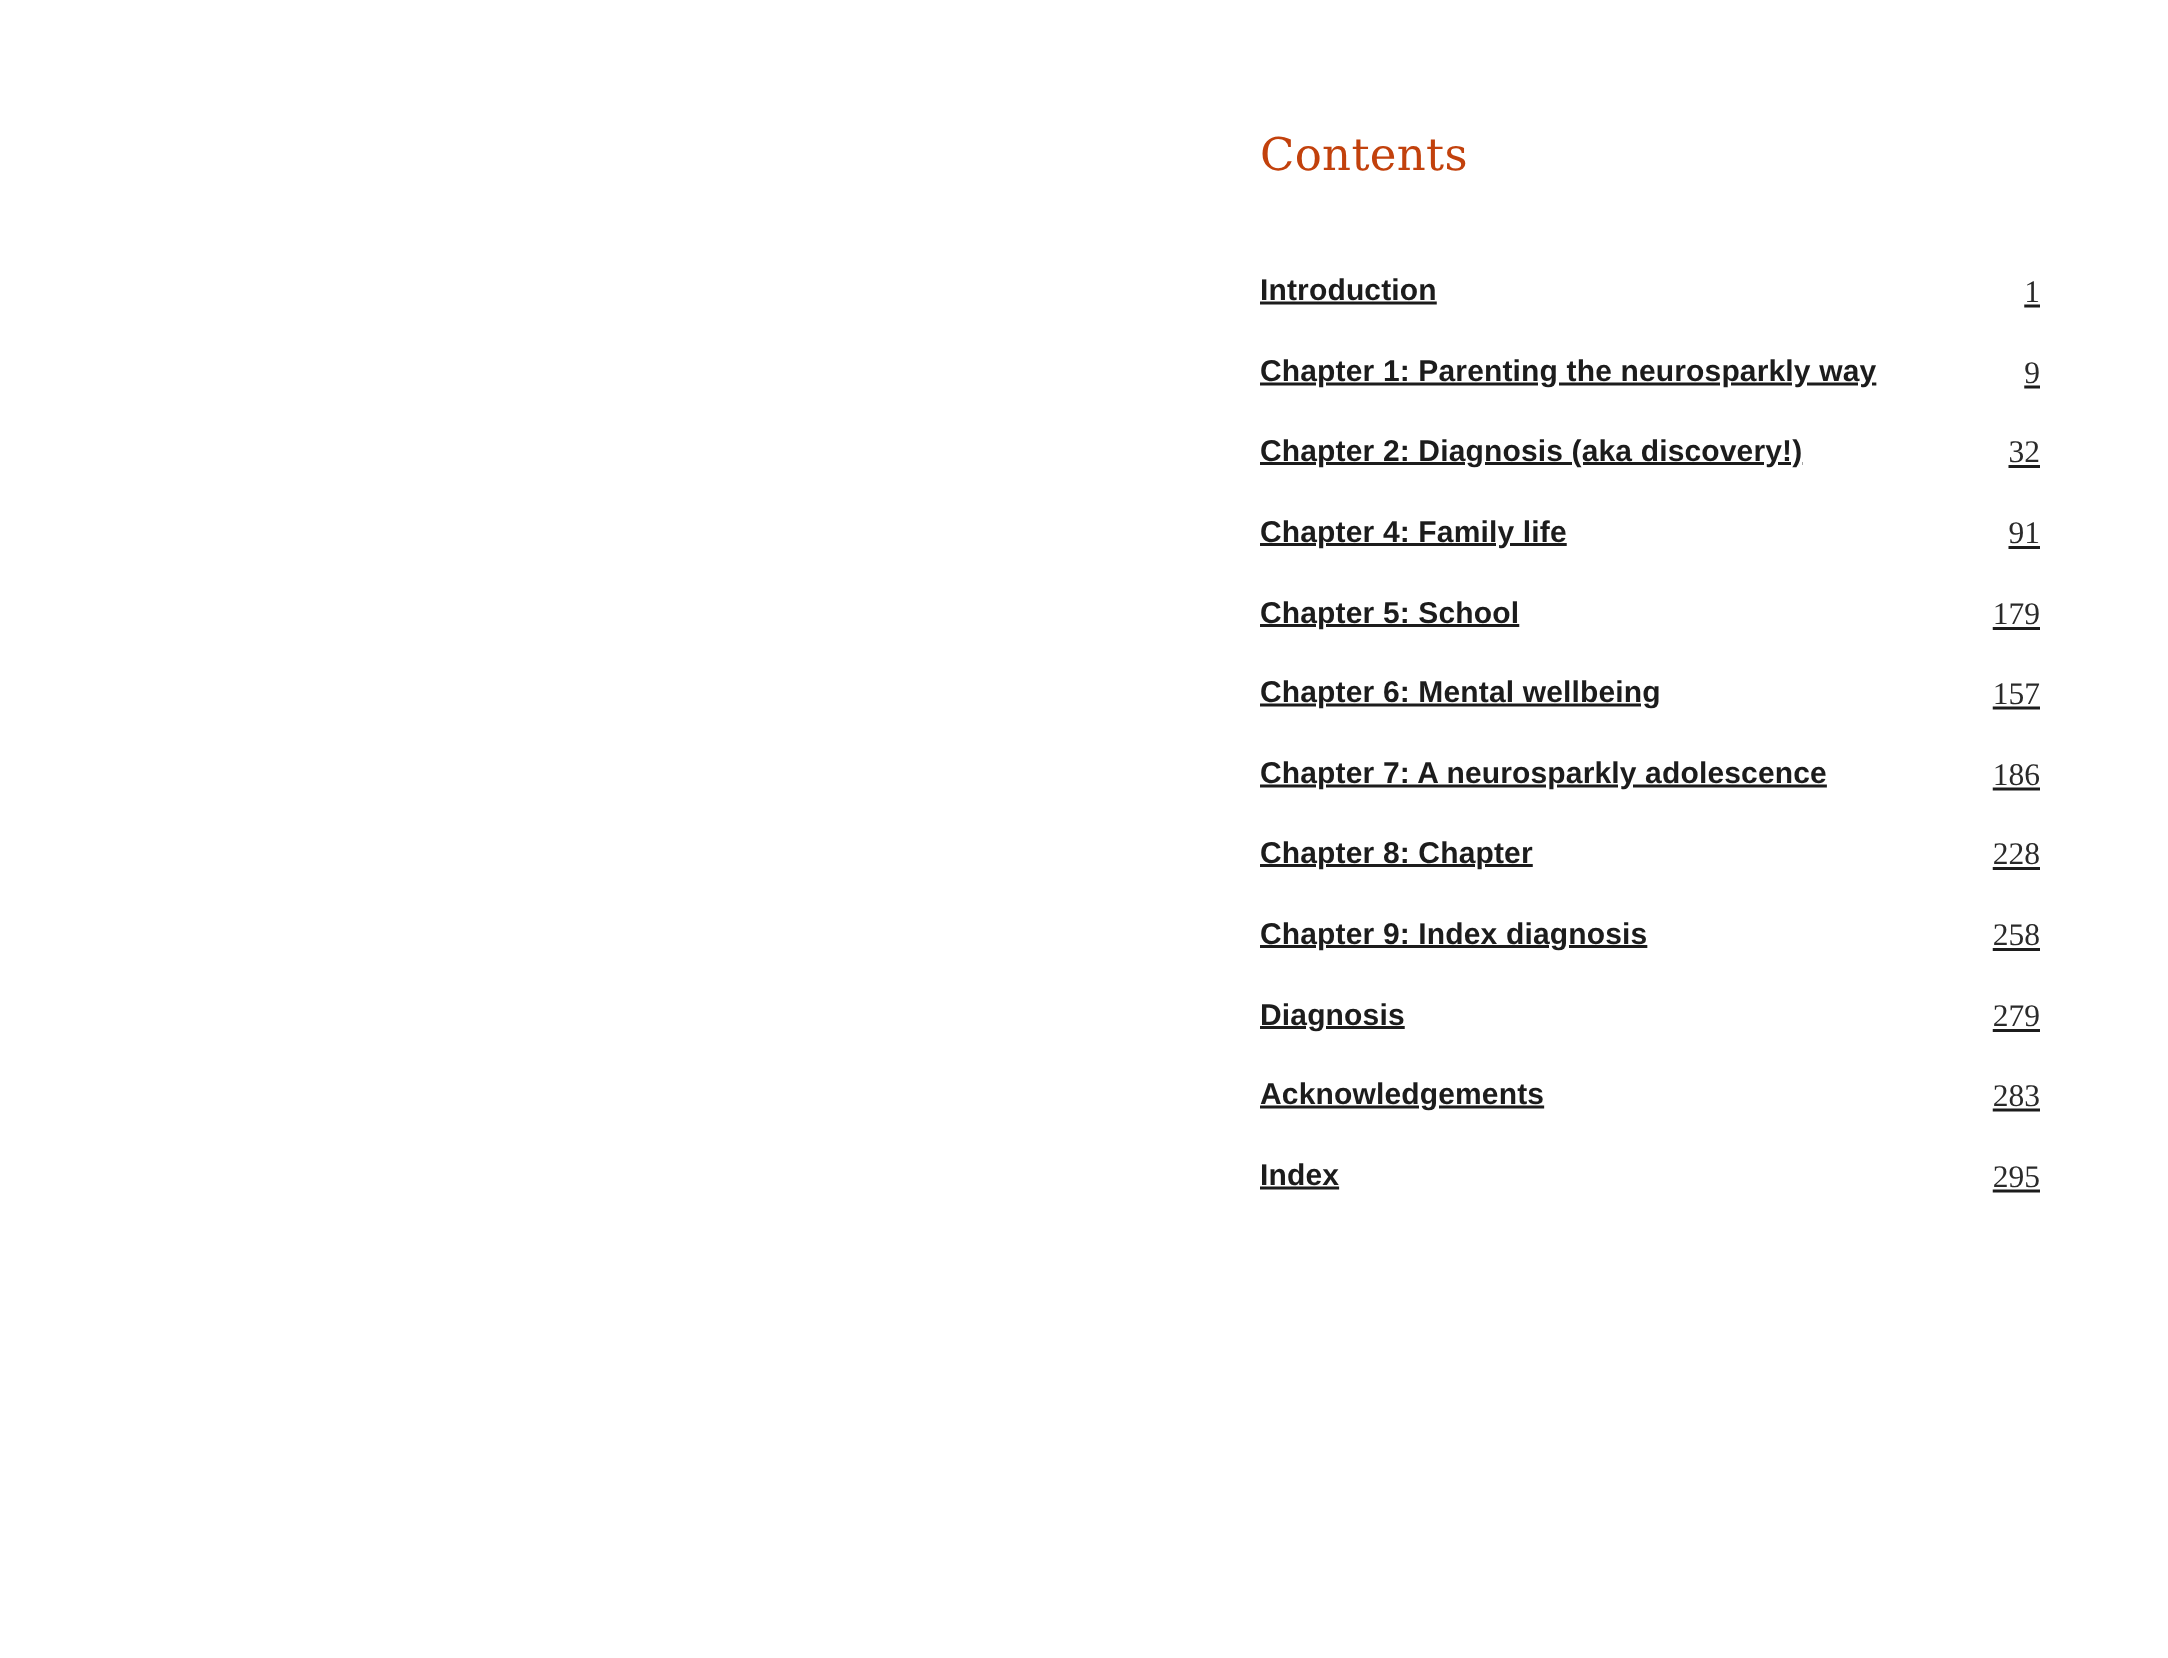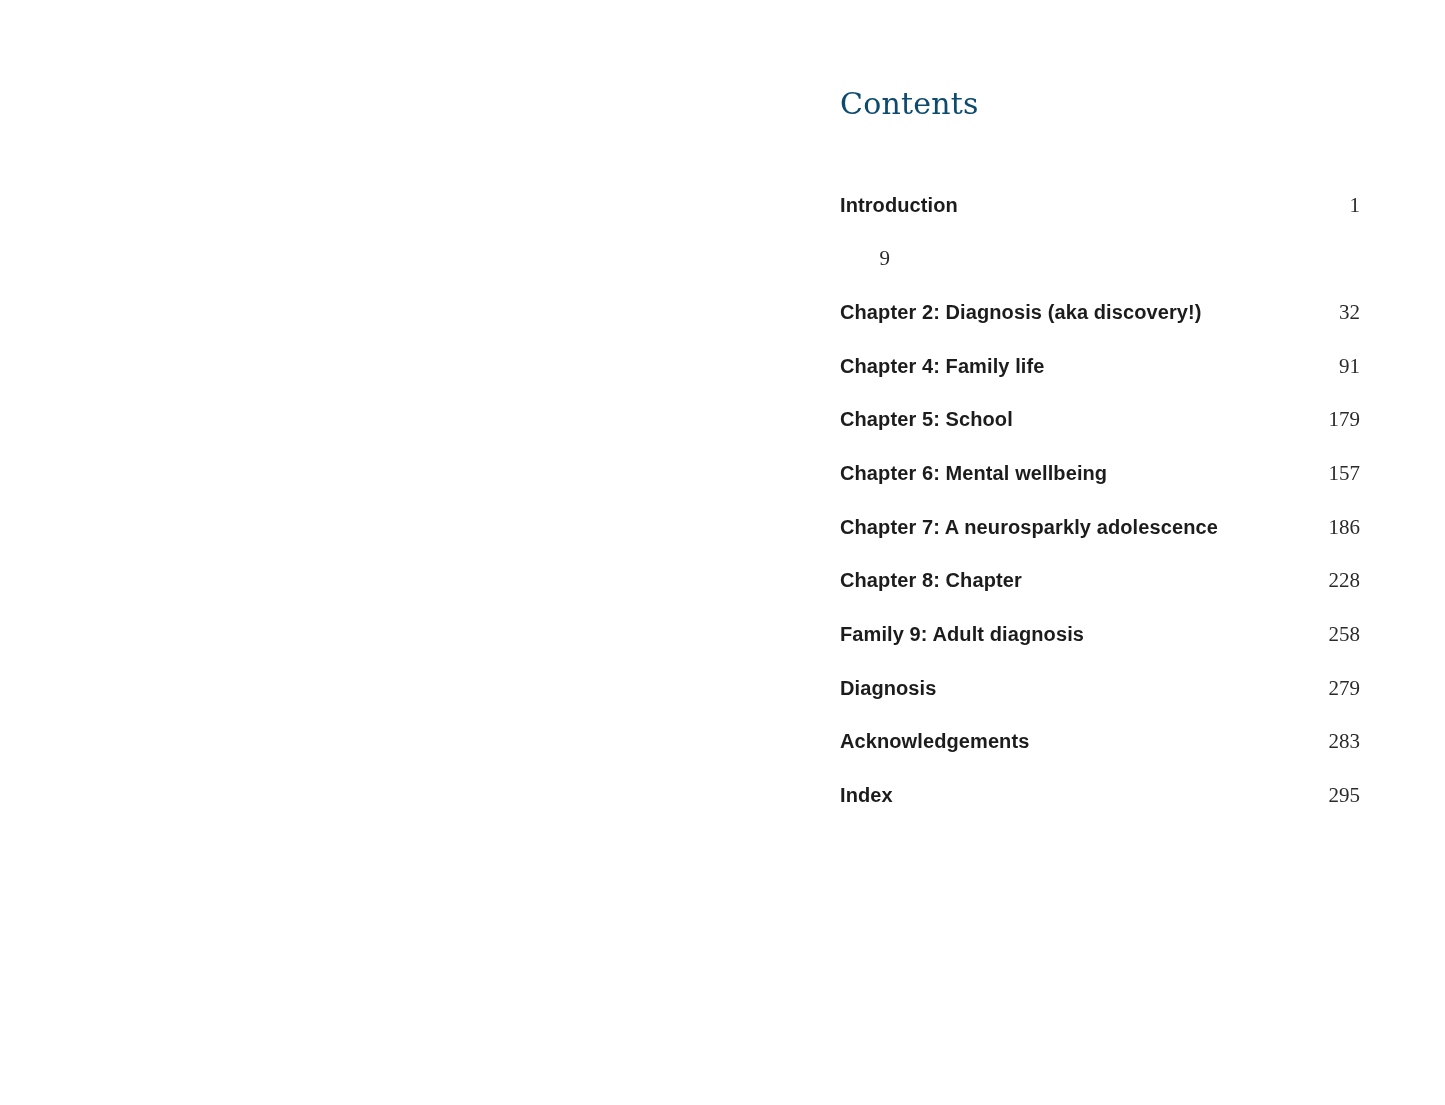--- a/index.html
+++ b/index.html
@@ -33,37 +33,38 @@
     }
     .toc-title {
       position: absolute;
       left: 118px;
       top: 86px;
       margin: 0;
       font-family: "DejaVu Serif", "Liberation Serif", serif;
       font-weight: normal;
       font-size: 30px;
       letter-spacing: 0.2px;
-      color: #0c4a6e;
+      color: #c2410c;
     }
     .toc-list {
       position: absolute;
       left: 118px;
       top: 178px;
       width: 520px;
       margin: 0;
       padding: 0;
       list-style: none;
     }
     .toc-entry {
       height: 53.65px;
       display: flex;
       justify-content: space-between;
-      align-items: center;
+      align-items: flex-start;
       cursor: pointer;
+      text-decoration: underline;
     }
     .toc-label {
       font-family: "Liberation Sans", "DejaVu Sans", sans-serif;
       font-size: 20px;
       font-weight: 600;
       line-height: 32px;
       color: #1c1c1c;
       letter-spacing: 0.1px;
     }
     .toc-page {
@@ -81,20 +82,21 @@
 <div class="spread">
   <div class="page-left"></div>
   <div class="page-right">
     <h1 class="toc-title">Contents</h1>
     <ul class="toc-list">
       <li class="toc-entry">
         <span class="toc-label">Introduction</span>
         <span class="toc-page">1</span>
       </li>
       <li class="toc-entry">
+        <span class="toc-label">Chapter 1: Parenting the neurosparkly way</span>
         <span class="toc-page">9</span>
       </li>
       <li class="toc-entry">
         <span class="toc-label">Chapter 2: Diagnosis (aka discovery!)</span>
         <span class="toc-page">32</span>
       </li>
       <li class="toc-entry">
         <span class="toc-label">Chapter 4: Family life</span>
         <span class="toc-page">91</span>
       </li>
@@ -108,21 +110,21 @@
       </li>
       <li class="toc-entry">
         <span class="toc-label">Chapter 7: A neurosparkly adolescence</span>
         <span class="toc-page">186</span>
       </li>
       <li class="toc-entry">
         <span class="toc-label">Chapter 8: Chapter</span>
         <span class="toc-page">228</span>
       </li>
       <li class="toc-entry">
-        <span class="toc-label">Family 9: Adult diagnosis</span>
+        <span class="toc-label">Chapter 9: Index diagnosis</span>
         <span class="toc-page">258</span>
       </li>
       <li class="toc-entry">
         <span class="toc-label">Diagnosis</span>
         <span class="toc-page">279</span>
       </li>
       <li class="toc-entry">
         <span class="toc-label">Acknowledgements</span>
         <span class="toc-page">283</span>
       </li>

